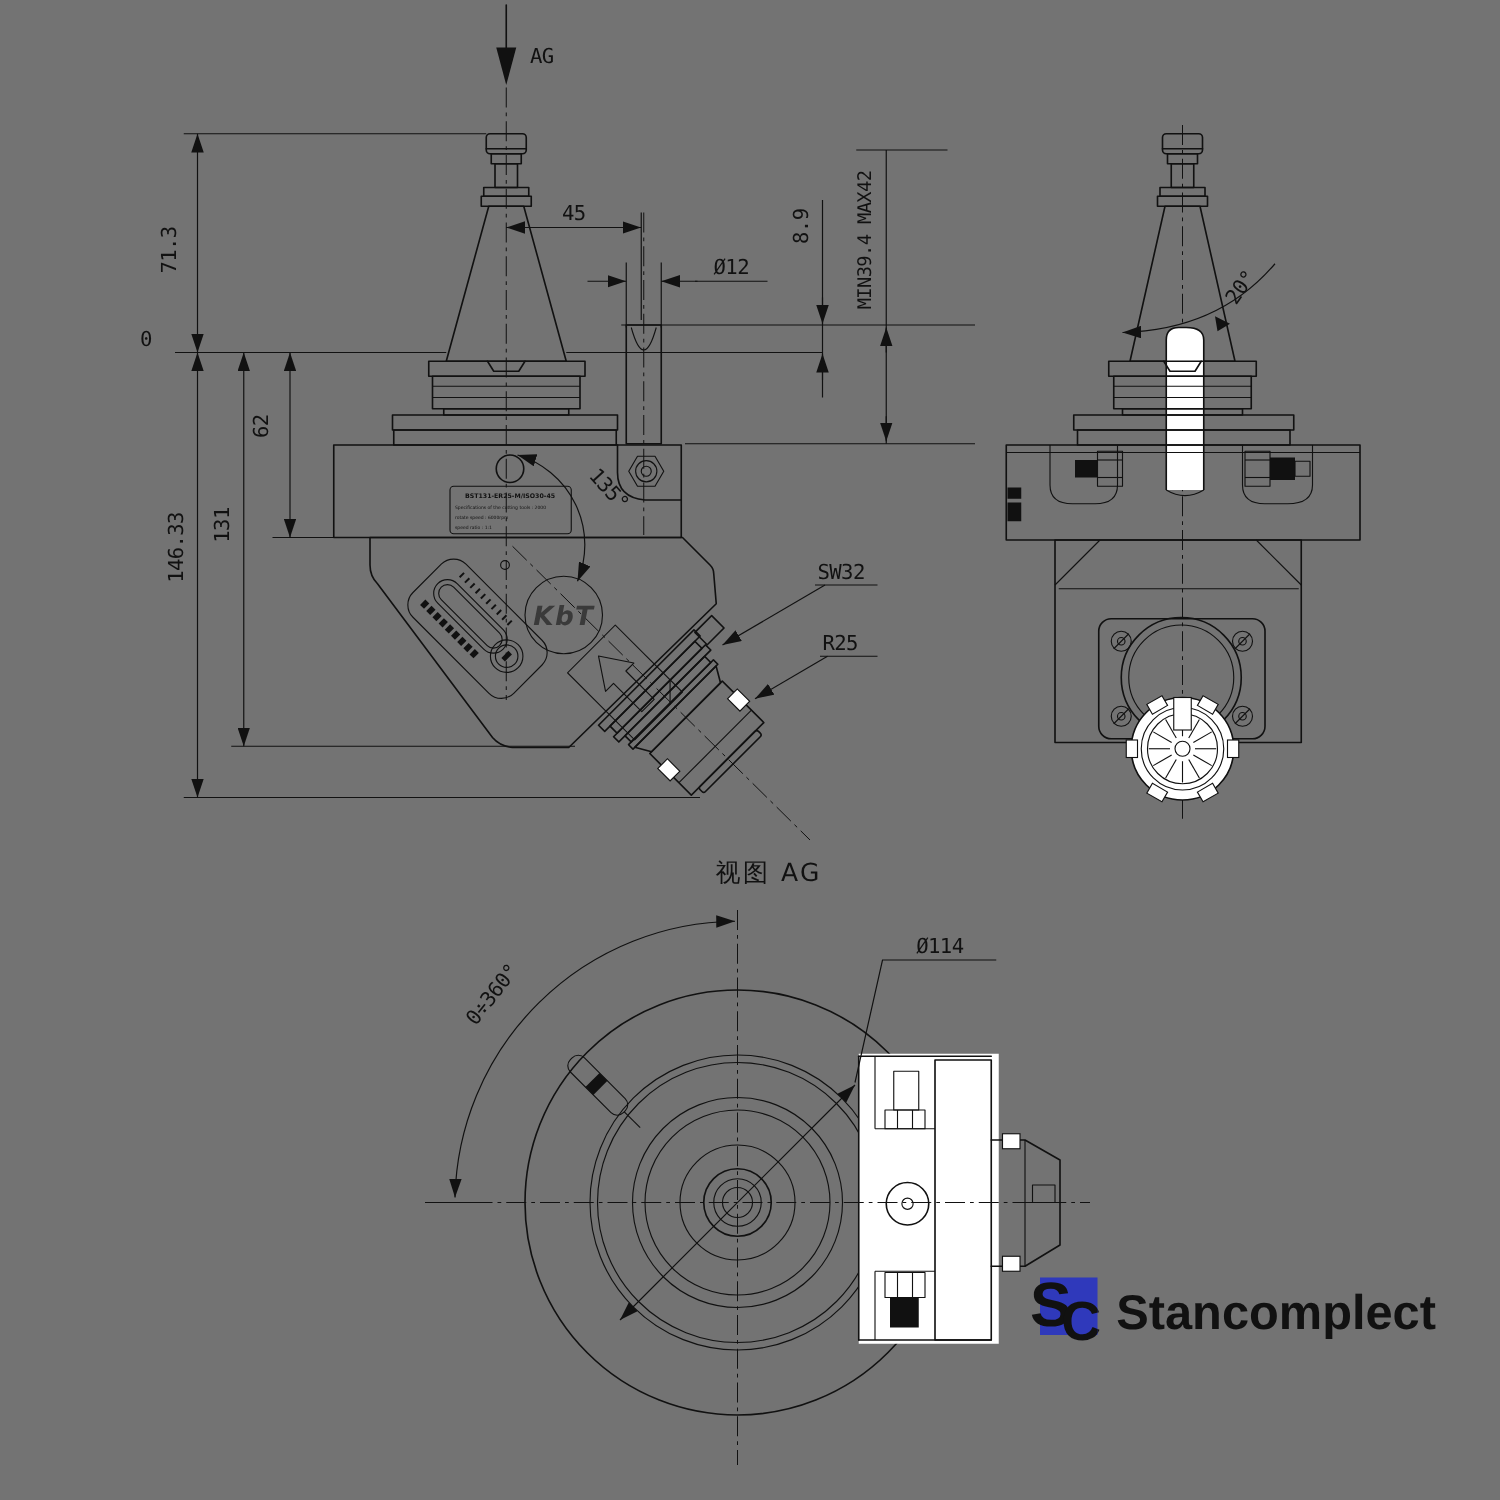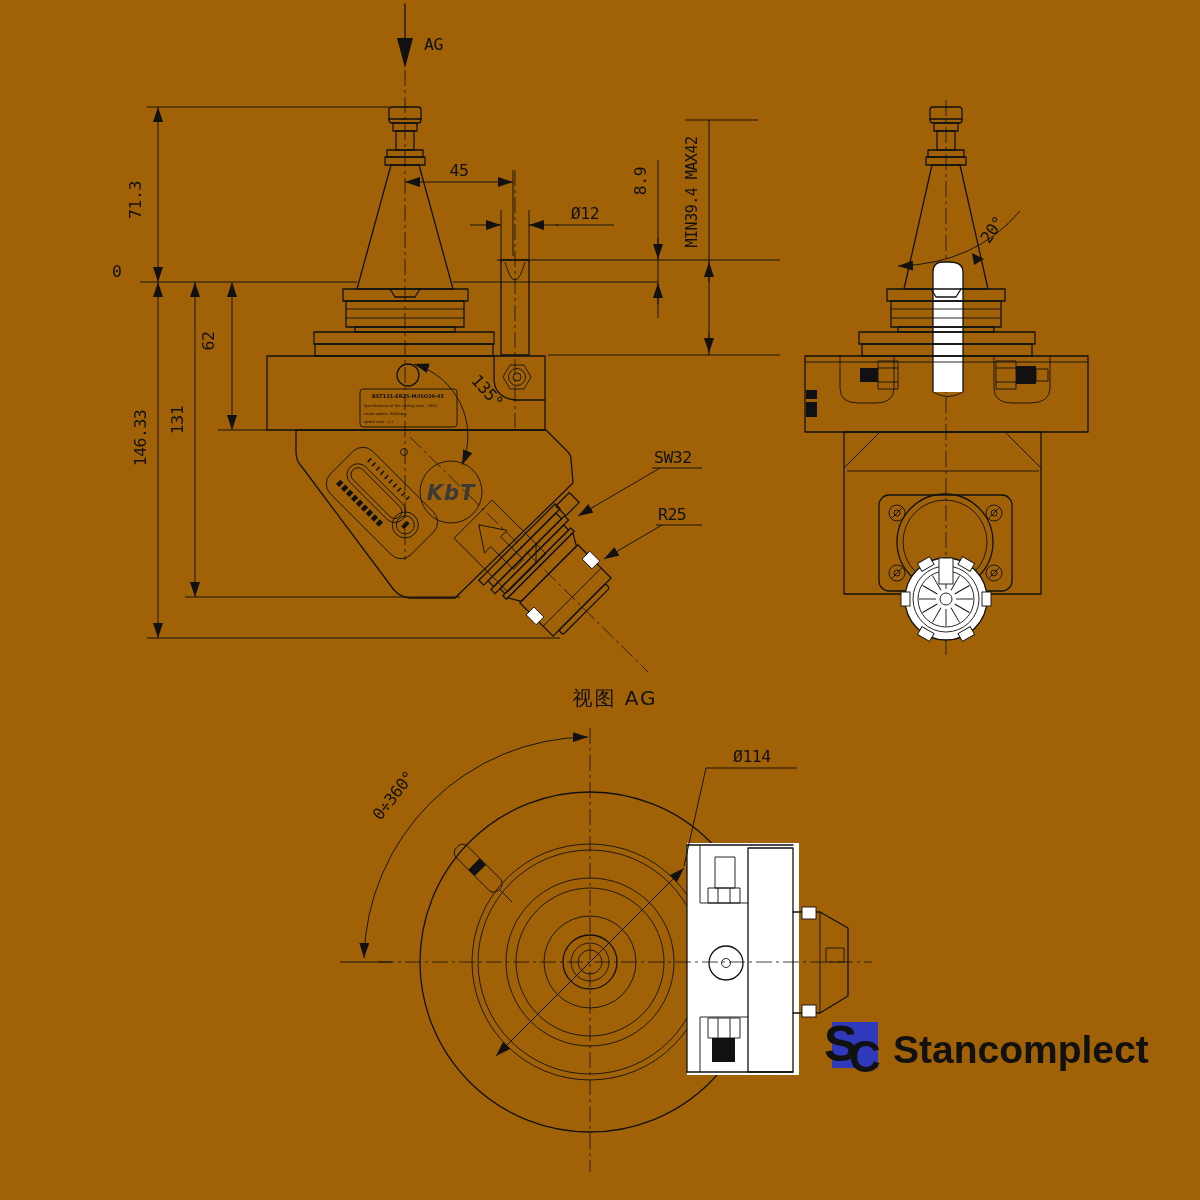--- a/index.html
+++ b/index.html
@@ -1,16 +1,16 @@
 <!DOCTYPE html>
 <html><head>
 <meta charset="utf-8">
 <style>
   html,body{margin:0;padding:0;background:#fff;}
-  .stage{width:1200px;height:1200px;position:relative;background:#a16207;font-family:"DejaVu Sans",sans-serif;}
+  .stage{width:1200px;height:1200px;position:relative;background:#737373;font-family:"DejaVu Sans",sans-serif;}
   svg text{fill:#111;}
   .ol{stroke:#111;stroke-width:1.3;fill:none;stroke-linejoin:round;stroke-linecap:round;}
   .olt{stroke:#111;stroke-width:.9;fill:none;stroke-linejoin:round;}
   .dim{stroke:#111;stroke-width:.95;fill:none;}
   .cl{stroke:#111;stroke-width:.8;fill:none;stroke-dasharray:16 4 3 4;}
   .blk{fill:#111;stroke:none;}
   .wht{fill:#fff;stroke:#111;stroke-width:1.3;}
   .whtt{fill:#fff;stroke:#111;stroke-width:.9;}
   .mask{fill:#fff;stroke:none;}
   .dimtxt{font-family:"DejaVu Sans Mono",monospace;font-size:16.5px;letter-spacing:-.5px;}

